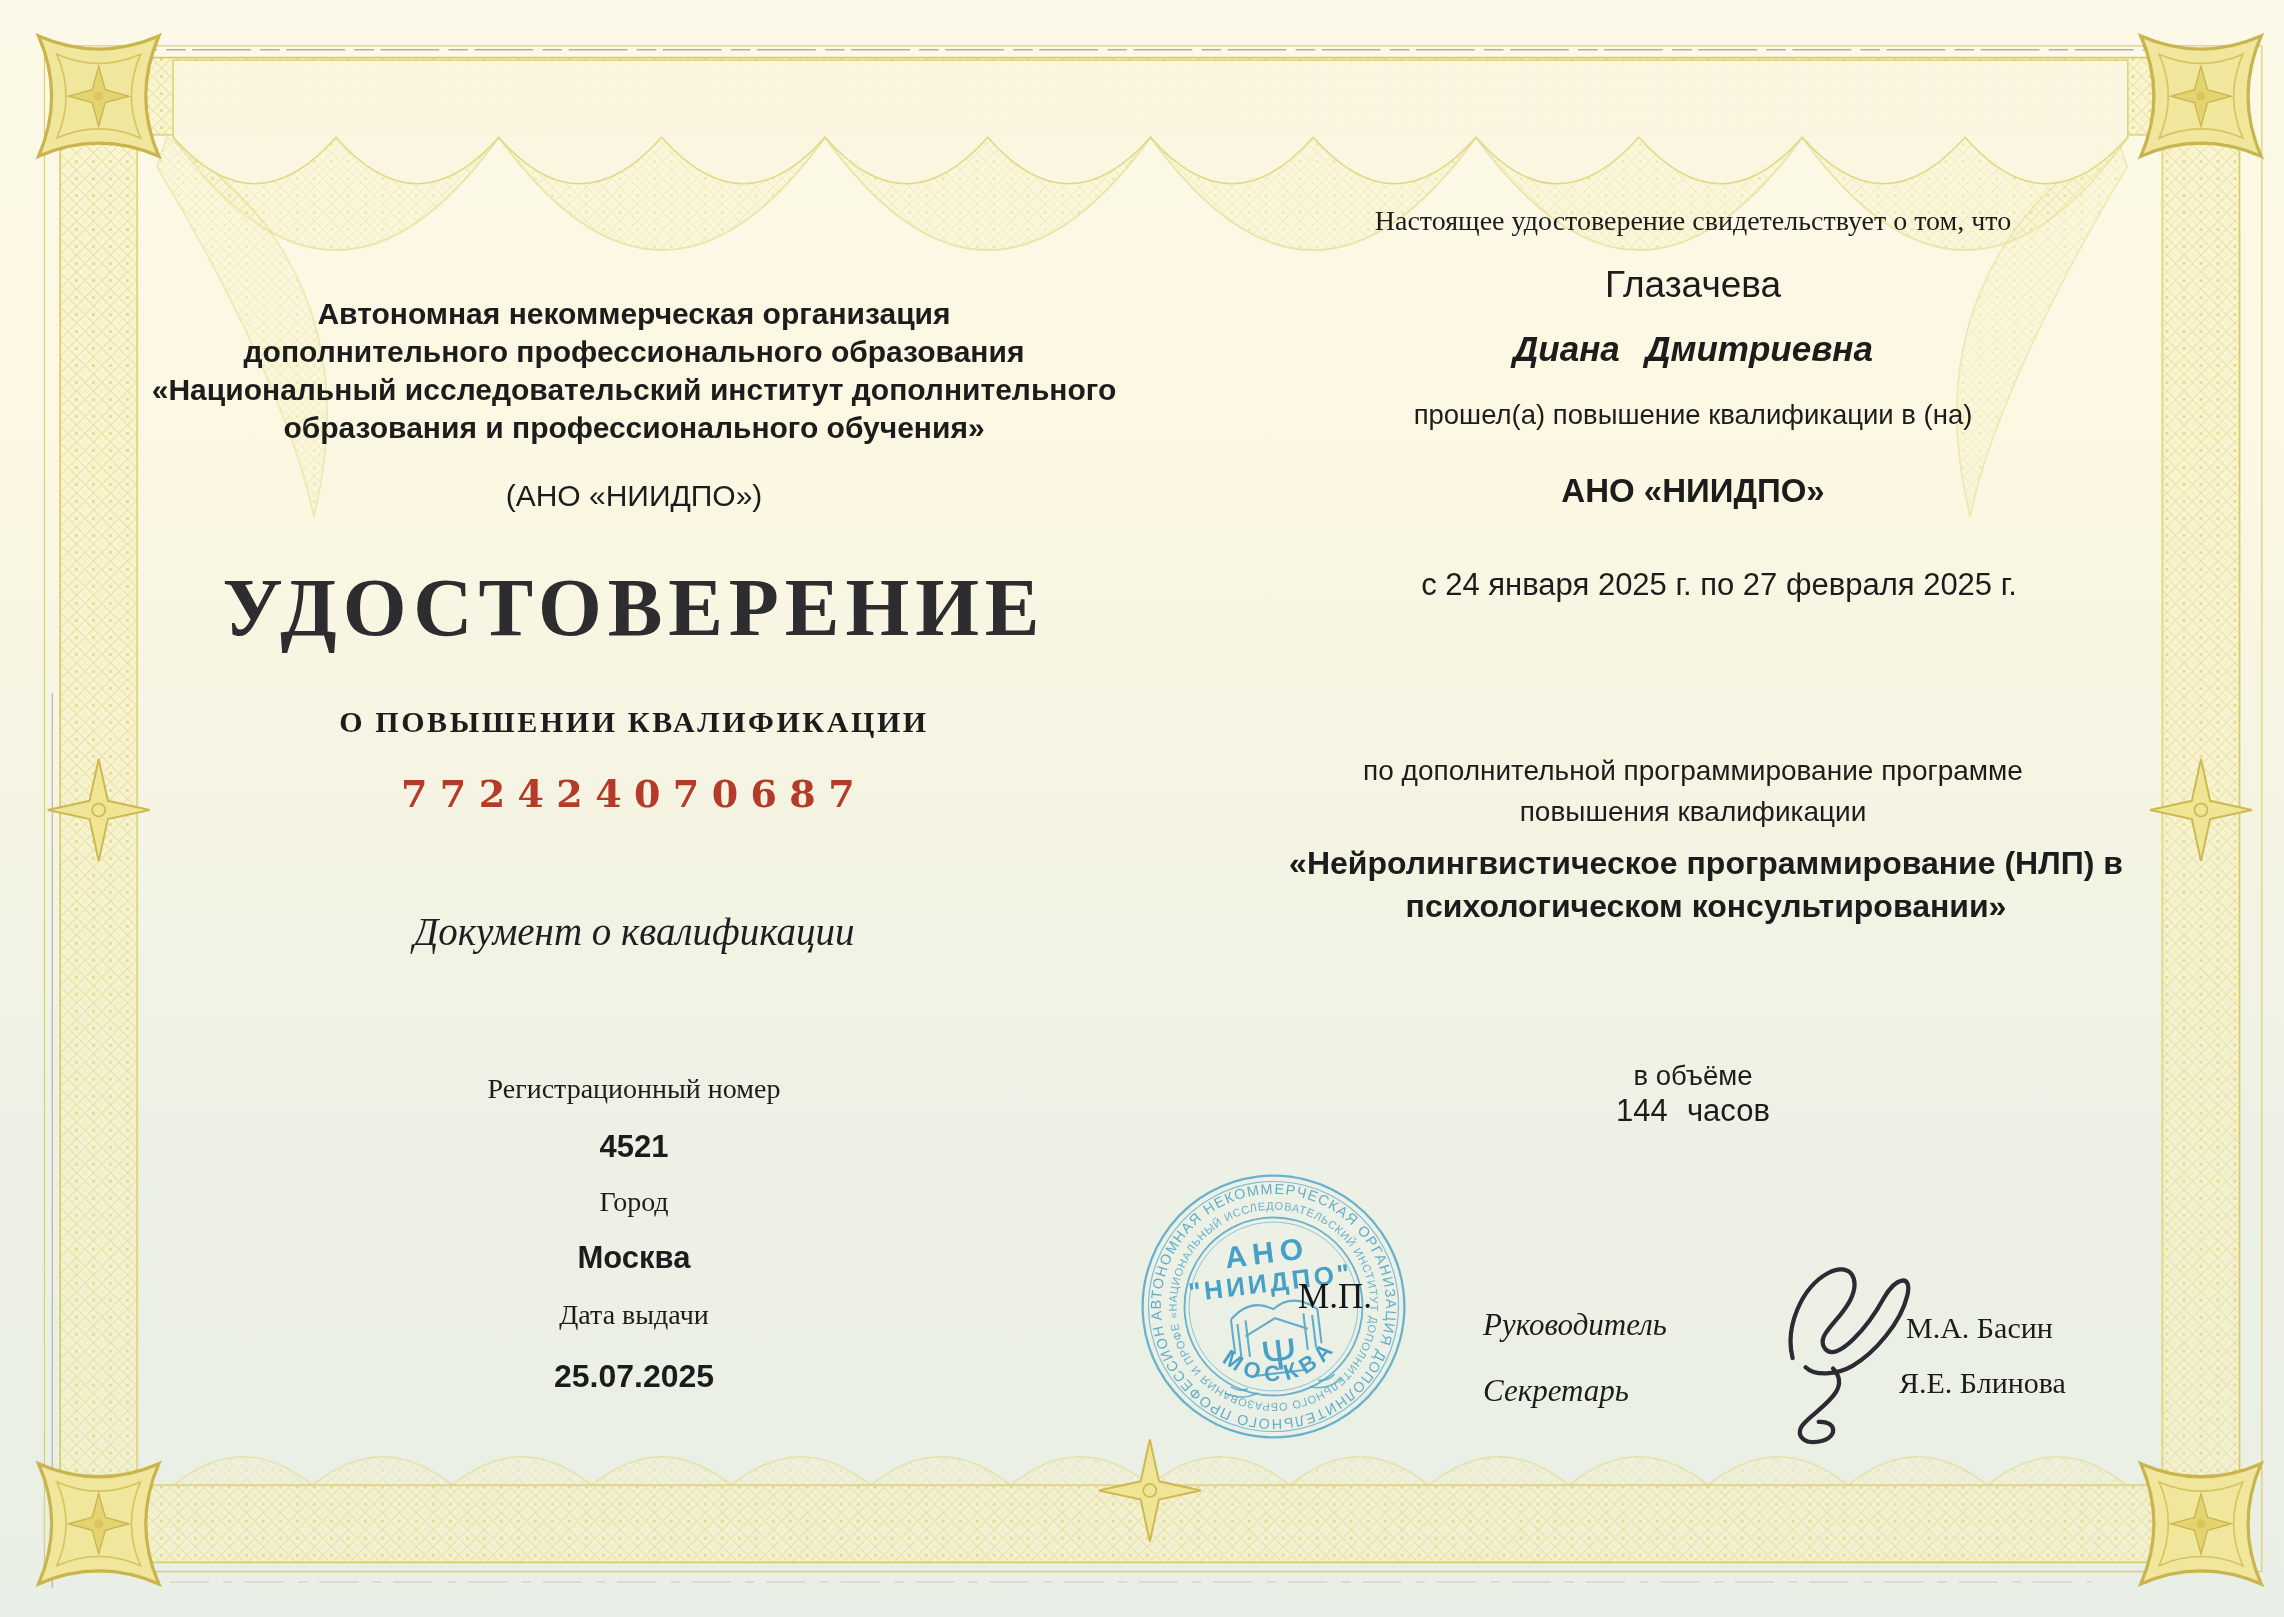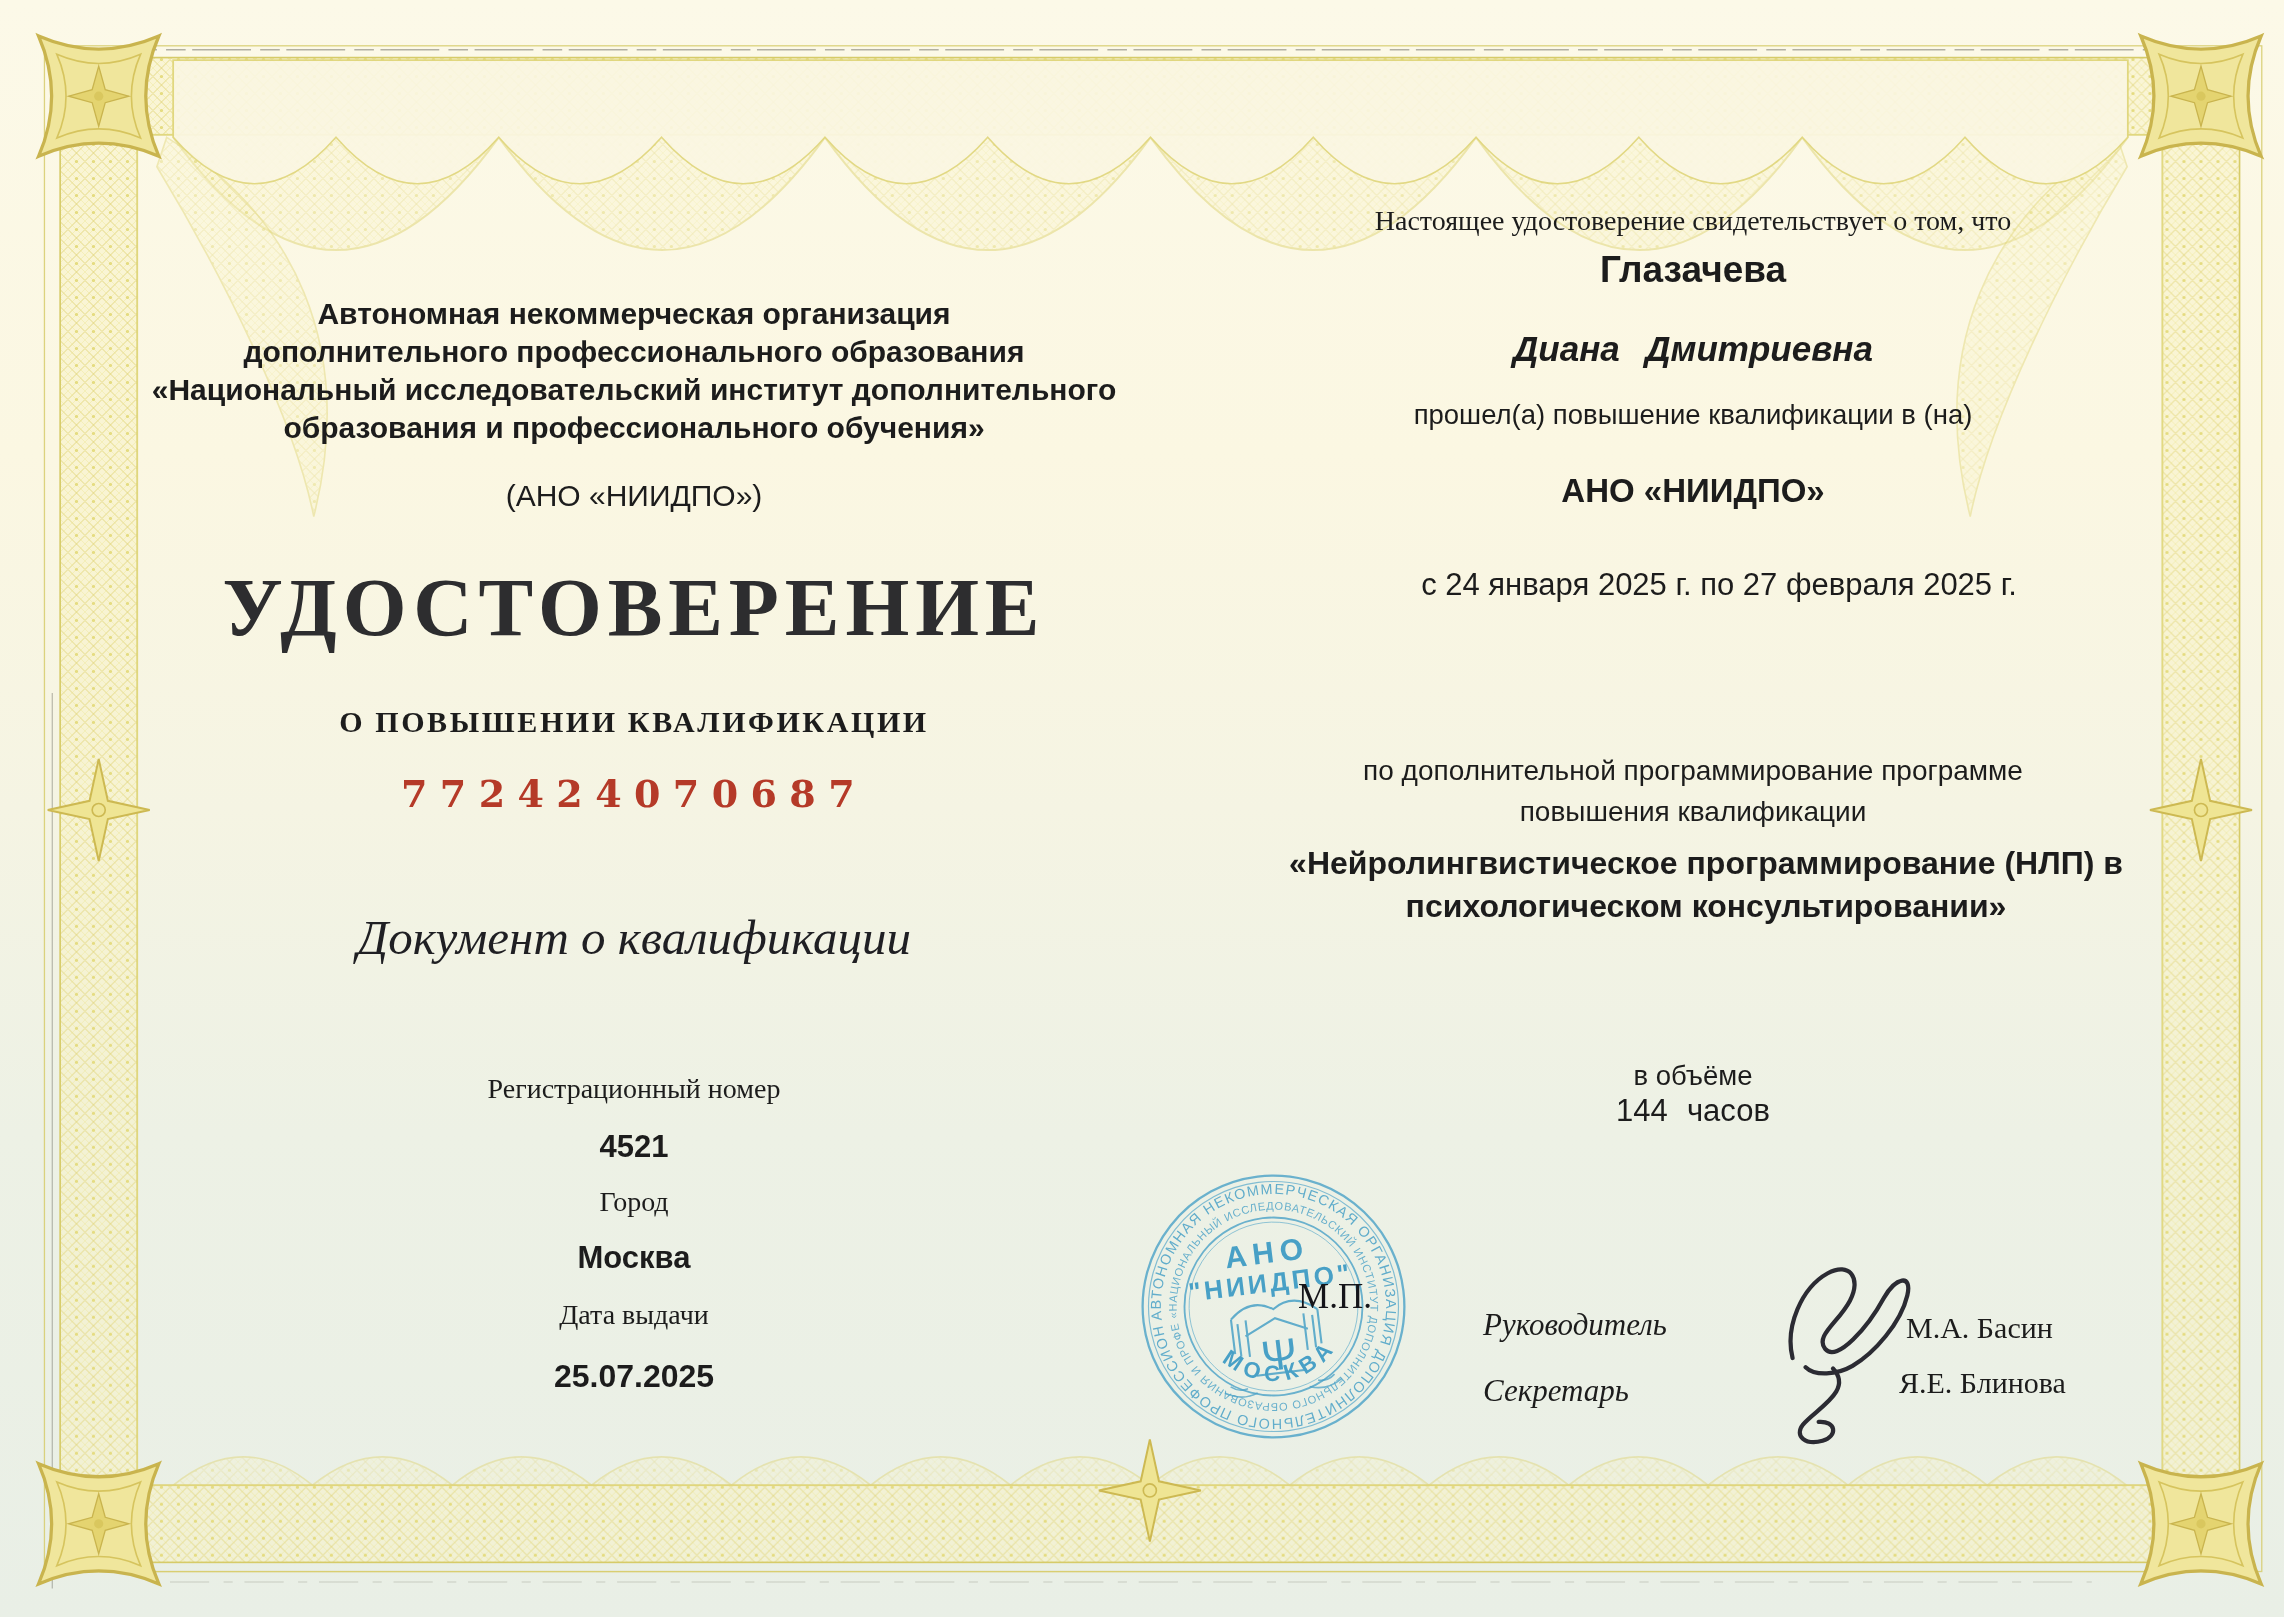--- a/index.html
+++ b/index.html
@@ -21,31 +21,31 @@
   #org        {left:124px;top:295px;width:1020px;font-weight:700;font-size:30px;line-height:38px;}
   #org div    {white-space:nowrap;}
   #orgShort   {left:124px;top:479px;width:1020px;font-weight:400;font-size:30px;}
   #title      {left:124px;top:561px;width:1020px;font-family:"Liberation Serif",serif;font-weight:700;
                font-size:82px;letter-spacing:5.9px;color:#2d2d2f;}
   #subtitle   {left:124px;top:705px;width:1020px;font-family:"Liberation Serif",serif;font-weight:700;
                font-size:30px;letter-spacing:2.6px;}
   #certNum    {left:124px;top:771px;width:1020px;font-family:"DejaVu Serif",serif;font-weight:700;
                font-size:38px;letter-spacing:12.4px;color:#b53a28;}
   #docType    {left:124px;top:909px;width:1020px;font-family:"Liberation Serif",serif;font-style:italic;
-               font-size:49px;color:#1f1f23;}
+               font-size:39px;color:#1f1f23;}
   #regLabel   {left:124px;top:1073px;width:1020px;font-size:28px;}
   #regVal     {left:124px;top:1129px;width:1020px;font-weight:700;font-size:31px;}
   #cityLabel  {left:124px;top:1186px;width:1020px;font-size:28px;}
   #cityVal    {left:124px;top:1240px;width:1020px;font-weight:700;font-size:31px;}
   #dateLabel  {left:124px;top:1299px;width:1020px;font-size:28px;}
   #dateVal    {left:124px;top:1358px;width:1020px;font-weight:700;font-size:32px;}
 
   
   #stmt       {left:1242px;top:205px;width:902px;font-size:28px;}
-  #lastName   {left:1242px;top:249px;width:902px;font-weight:700;font-size:37px;text-align:center;}
+  #lastName   {left:1242px;top:264px;width:902px;font-weight:400;font-size:37px;text-align:center;}
   #firstName  {left:1242px;top:329px;width:902px;font-weight:700;font-style:italic;font-size:35px;word-spacing:15.7px;}
   #action     {left:1242px;top:399px;width:902px;font-size:27.5px;}
   #orgShortR  {left:1242px;top:472px;width:902px;font-weight:700;font-size:33px;}
   #period     {left:1268px;top:567px;width:902px;font-size:31px;}
   #progIntro  {left:1242px;top:750px;width:902px;font-size:28px;line-height:41px;}
   #progName   {left:1281px;top:842px;width:850px;font-weight:700;font-size:32px;line-height:43px;}
   #volLabel   {left:1242px;top:1060px;width:902px;font-size:27.5px;}
   #volVal     {left:1242px;top:1093px;width:902px;font-weight:400;font-size:31px;word-spacing:10.5px;}
 
   

